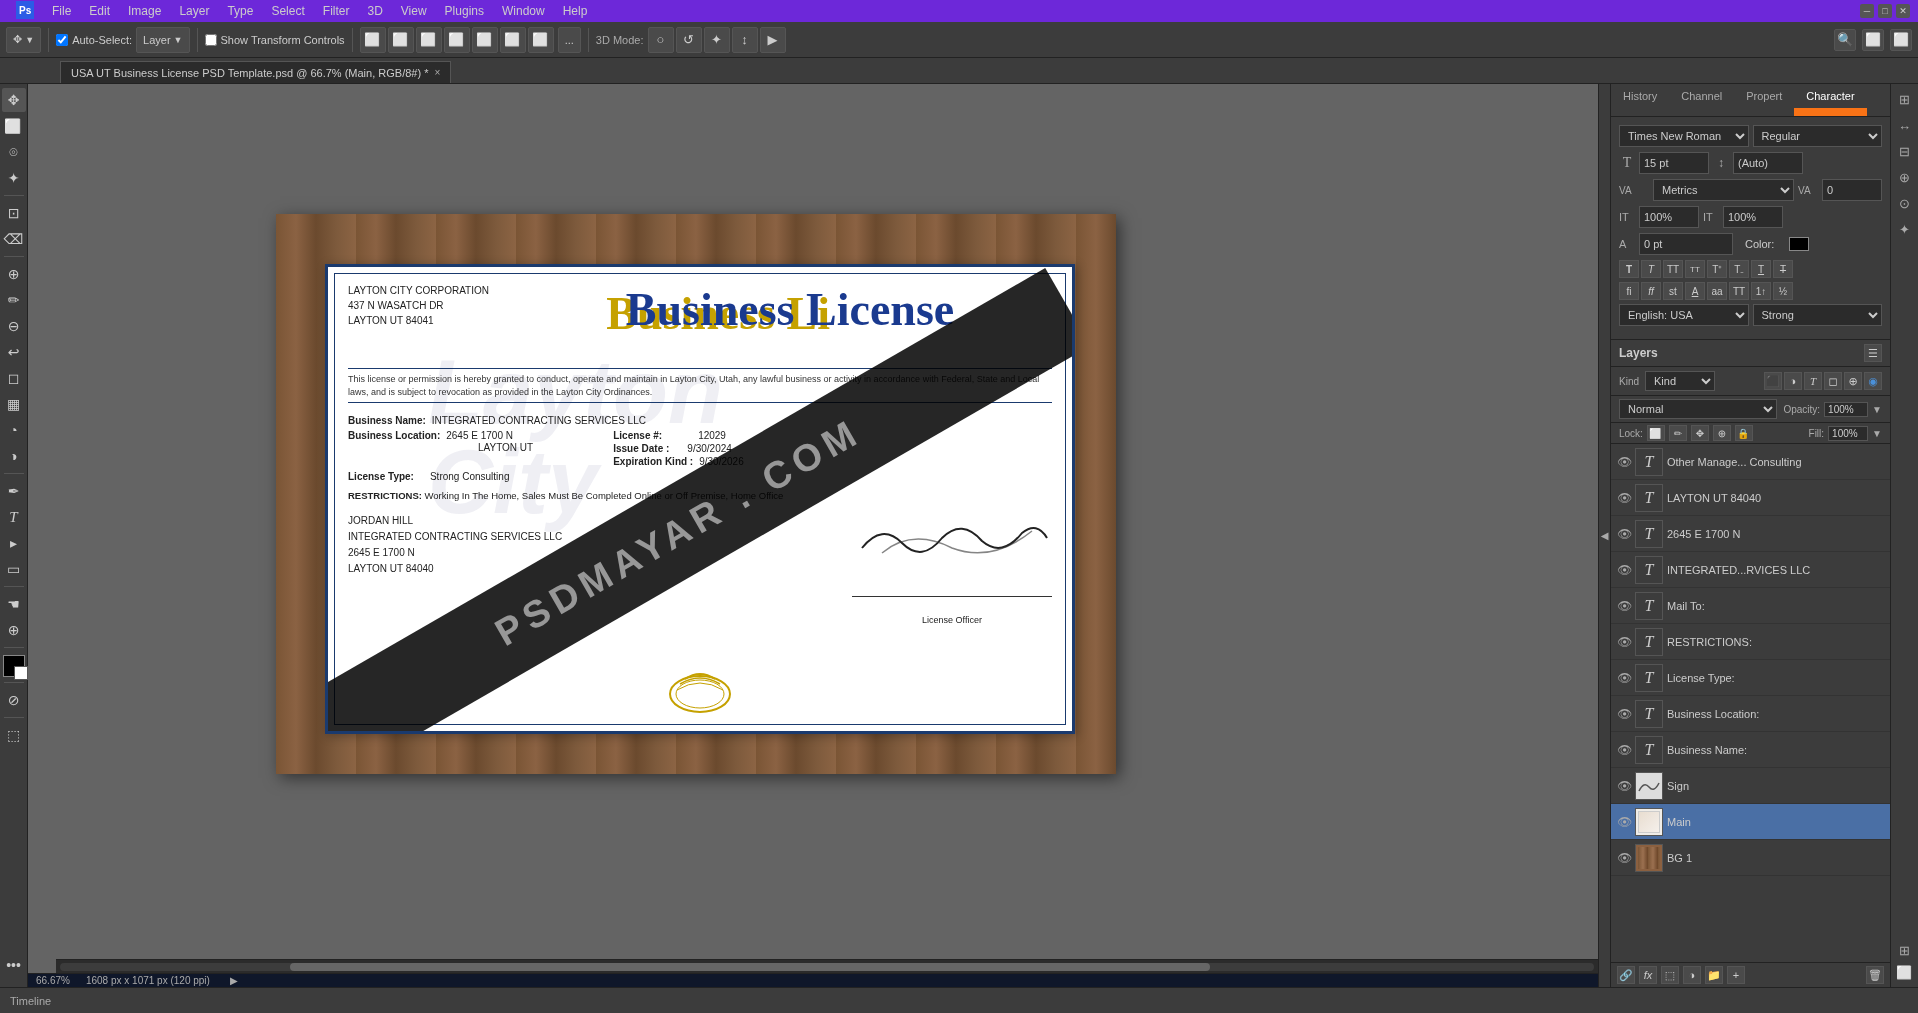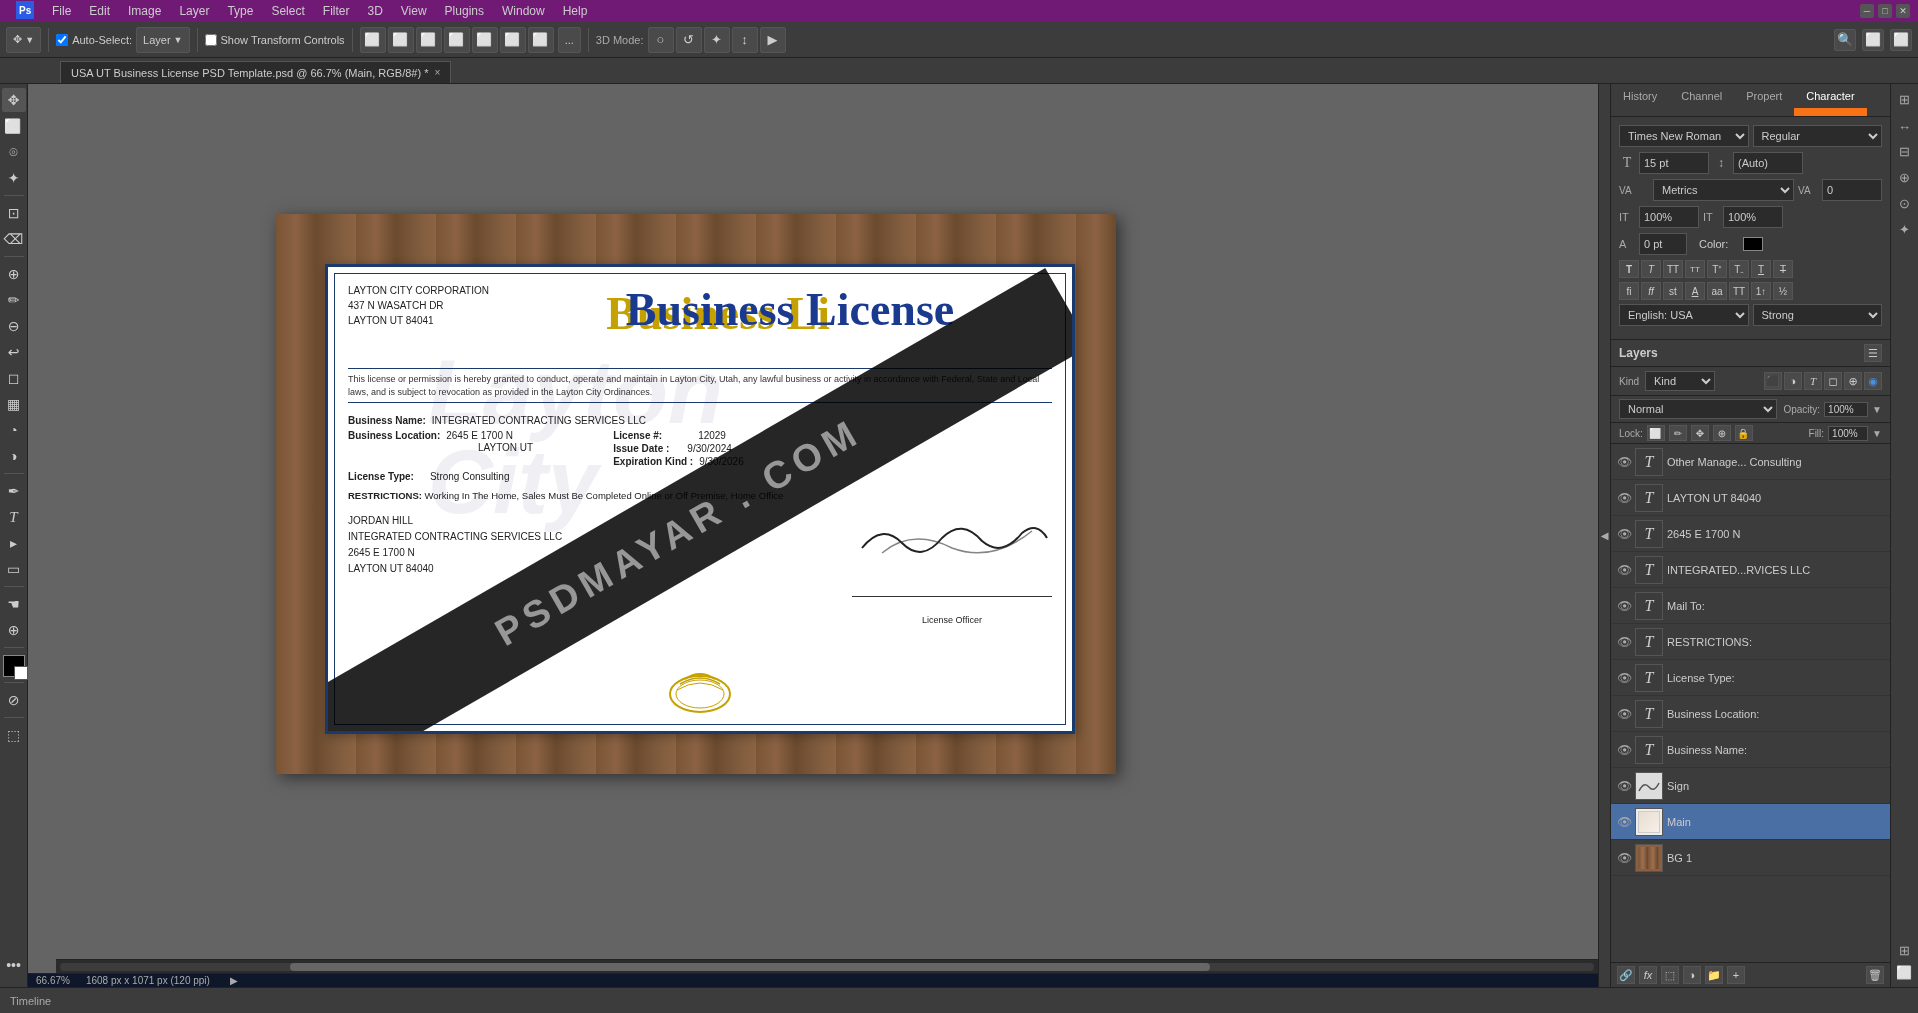--- a/index.html
+++ b/index.html
@@ -11,21 +11,21 @@
       font-size: 12px;
       color: #ccc;
       overflow: hidden;
       display: flex;
       flex-direction: column;
     }
 
     
     .menu-bar {
       height: 22px;
-      background: #701a75;
+      background: #6d28d9;
       display: flex;
       align-items: center;
       padding: 0 8px;
       gap: 2px;
       flex-shrink: 0;
     }
     .menu-bar-item {
       padding: 2px 8px;
       color: #ccc;
       font-size: 12px;
@@ -899,21 +899,21 @@
 
       <div class="char-row">
         <span style="font-size:11px;color:#aaa;width:16px;">IT</span>
         <input class="char-input" value="100%" style="">
         <span style="font-size:11px;color:#aaa;width:16px;">IT</span>
         <input class="char-input" value="100%" style="">
       </div>
 
       <div class="char-row">
         <span style="font-size:11px;color:#aaa;width:16px;">A</span>
-        <input class="char-input" value="0 pt" style="width: 48px;">
+        <input class="char-input" value="0 pt" style="width: 94px;">
         <span style="font-size:11px;color:#ccc;width:40px;margin-left:8px;">Color:</span>
         <div class="color-swatch"></div>
       </div>
 
       <div class="fmt-row">
         <button class="fmt-btn" style="font-weight:bold;">T</button>
         <button class="fmt-btn" style="font-style:italic;">T</button>
         <button class="fmt-btn">TT</button>
         <button class="fmt-btn" style="font-size:8px;">TT</button>
         <button class="fmt-btn">T⁺</button>

